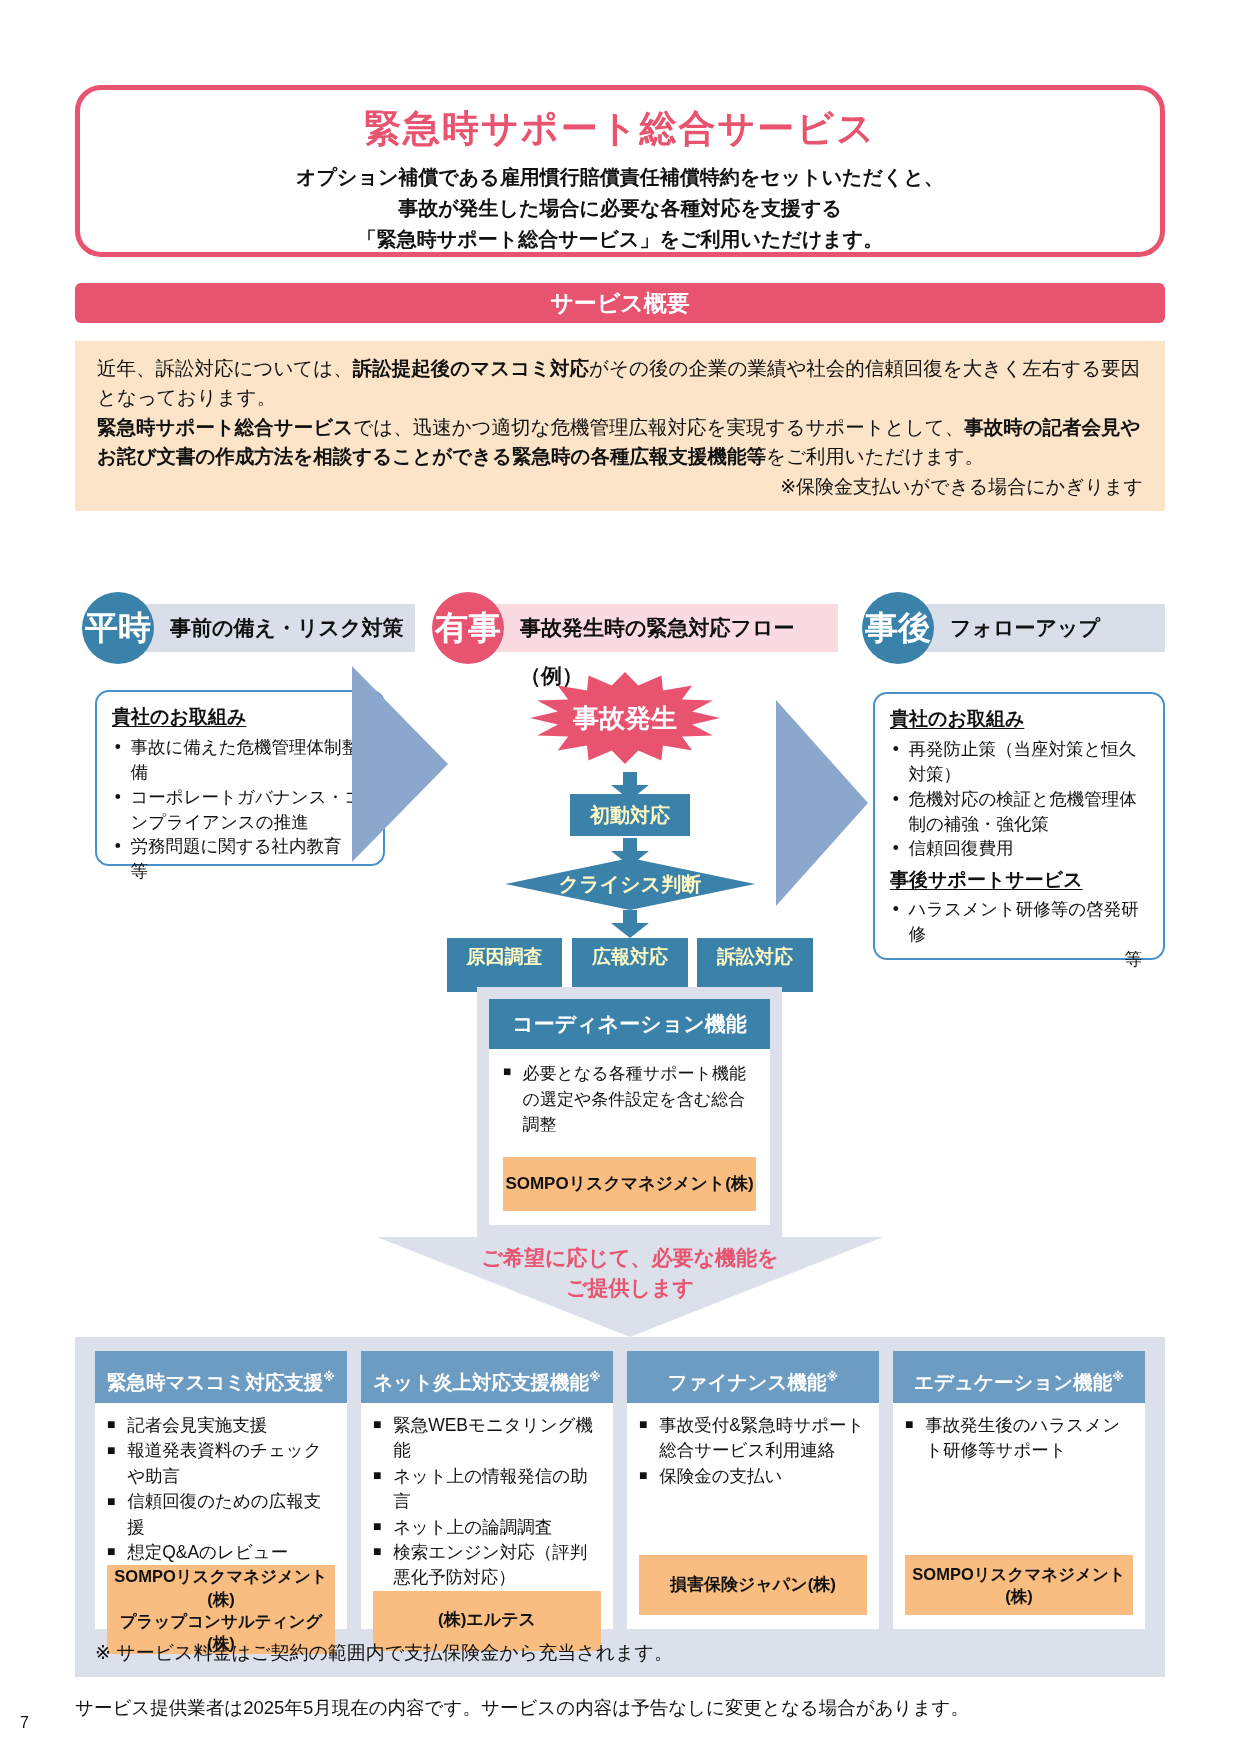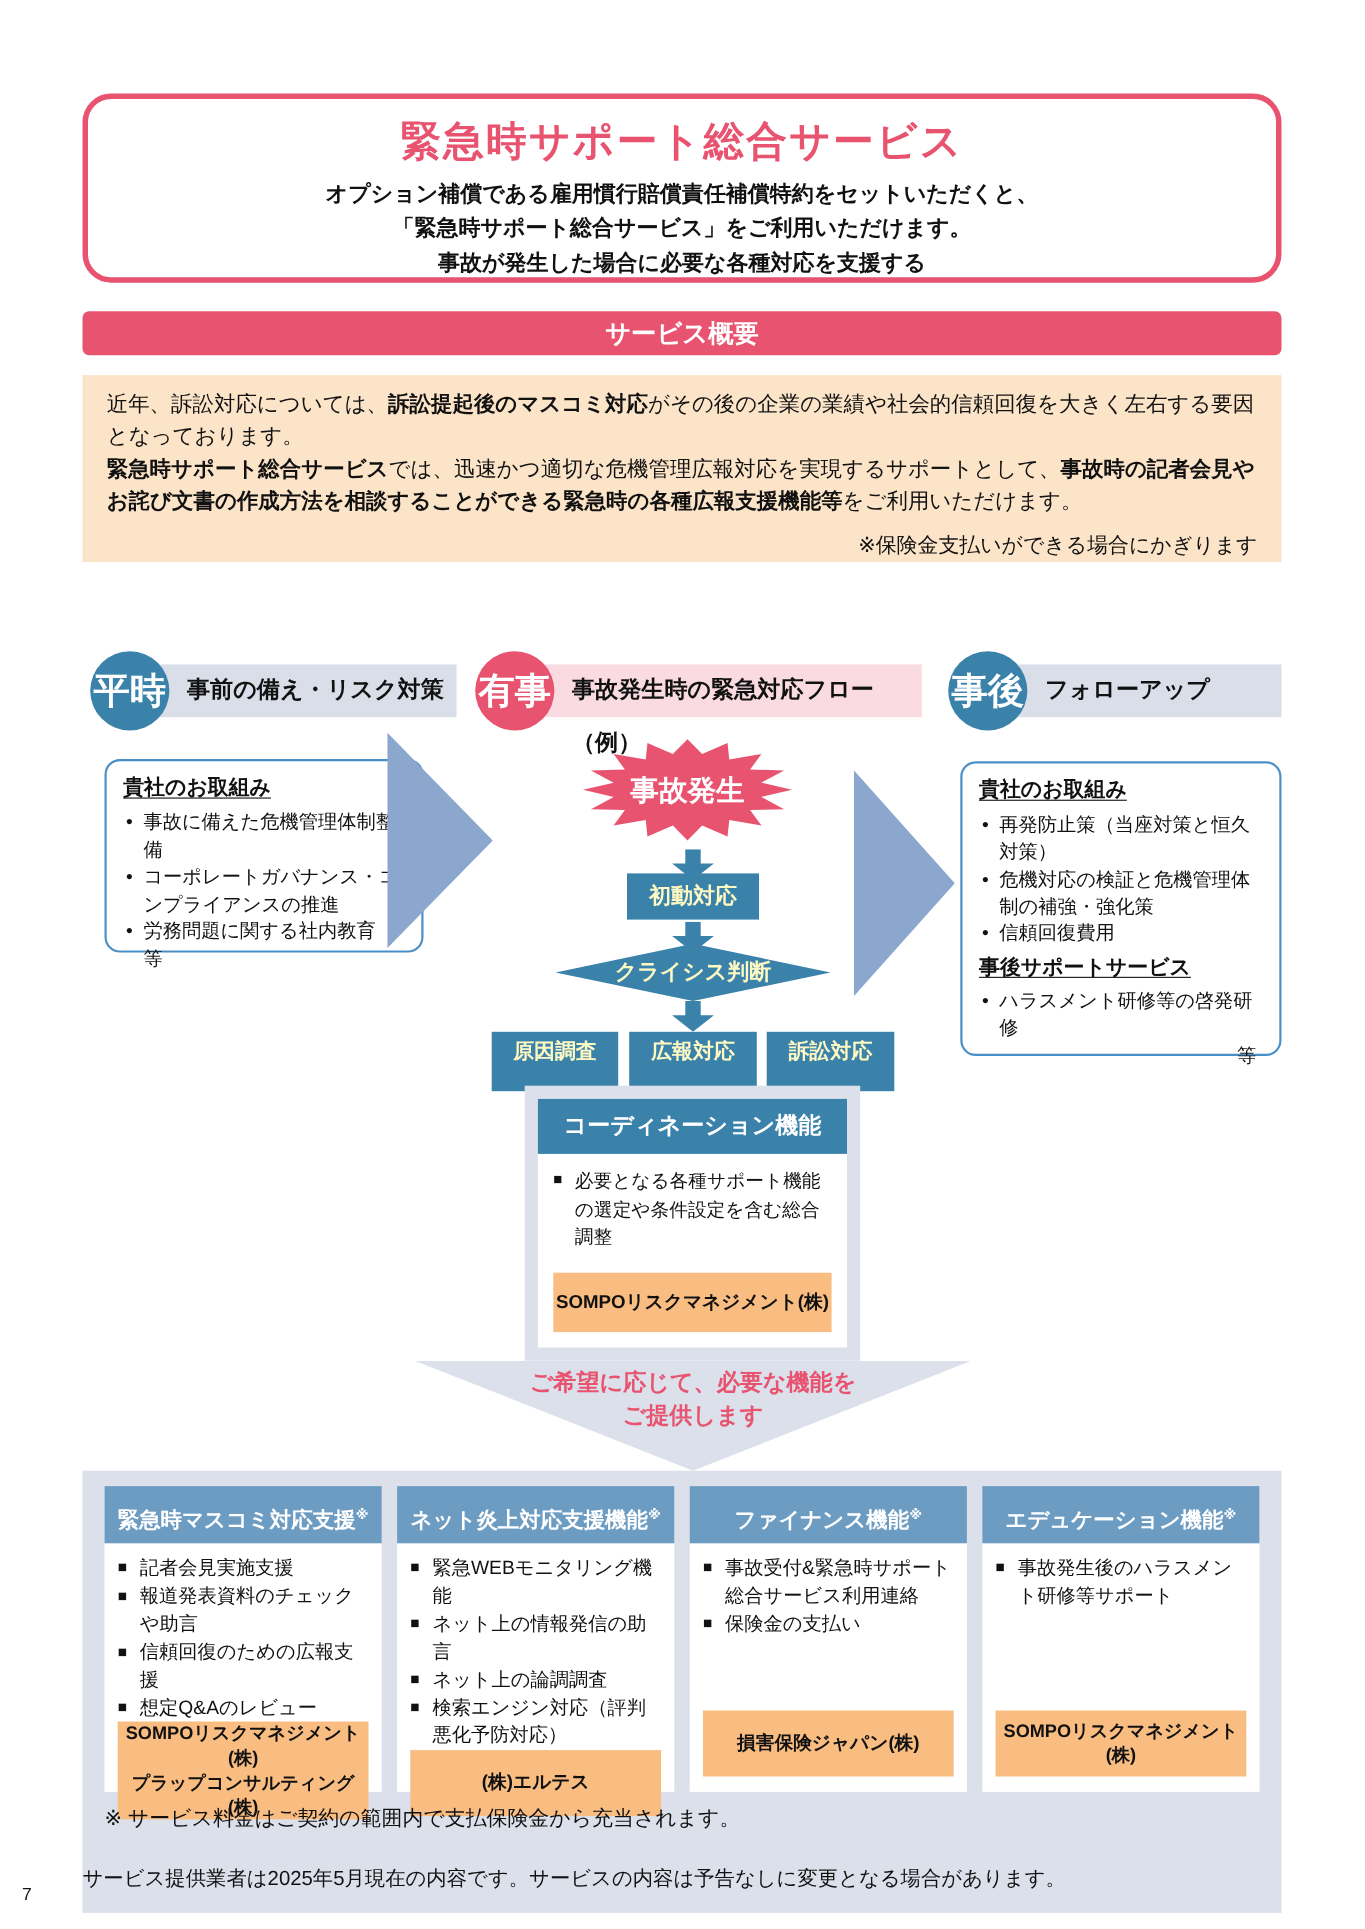--- a/index.html
+++ b/index.html
@@ -16,21 +16,21 @@
   .hero-title { margin-top:14px; font-size:37px; font-weight:bold; color:#e8536f; letter-spacing:2px; }
   .hero-lines { margin-top:8px; font-size:20px; font-weight:bold; line-height:1.55; color:#111; }
 
   
   .banner { left:75px; top:283px; width:1090px; height:40px; background:#e8536f; border-radius:6px; color:#fff; font-size:23px; font-weight:bold; text-align:center; line-height:40px; }
 
   
   .overview { left:75px; top:341px; width:1090px; height:170px; background:#fce4c8; padding:13px 22px 0; font-size:19.5px; line-height:1.5; }
   .overview p { margin:0; }
   .b { font-weight:bold; }
-  .overview .note { text-align:right; font-size:19px; margin-top:12px; }
+  .overview .note { text-align:right; font-size:19px; margin-top:2px; }
 
   
   .phase-bar { height:48px; line-height:48px; font-weight:bold; font-size:21px; padding-left:52px; color:#111; }
   .bar-heiji { left:118px; top:604px; width:297px; background:#d9dee9; }
   .bar-yuji  { left:468px; top:604px; width:370px; background:#fadbe2; }
   .bar-jigo  { left:898px; top:604px; width:267px; background:#d9dee9; }
   .phase-circle { top:592px; width:72px; height:72px; border-radius:50%; color:#fff; font-size:33px; font-weight:bold; display:flex; align-items:center; justify-content:center; }
   .circ-heiji { left:82px;  background:#3b82ab; }
   .circ-yuji  { left:432px; background:#e8536f; }
   .circ-jigo  { left:862px; background:#3b82ab; }
@@ -71,21 +71,21 @@
   ul.sqlist { list-style:none; margin:0; padding:0; }
   ul.sqlist li { position:relative; padding-left:1.15em; }
   ul.sqlist li::before { content:"■"; position:absolute; left:0; top:0.1em; font-size:0.8em; }
   .coord-provider { margin:0 14px 14px; background:#f9bd81; height:54px; line-height:54px; text-align:center; font-weight:bold; font-size:17px; flex:none; }
 
   
   .big-arrow { left:377px; top:1237px; width:506px; height:100px; background:#dce0eb; clip-path:polygon(0 0,100% 0,50% 100%); }
   .big-arrow-text { left:377px; top:1243px; width:506px; text-align:center; color:#e8536f; font-weight:bold; font-size:21px; line-height:1.45; }
 
   
-  .functions { left:75px; top:1337px; width:1090px; height:402px; background:#dce0eb; padding:14px 20px 0; }
+  .functions { left:75px; top:1337px; width:1090px; height:340px; background:#dce0eb; padding:14px 20px 0; }
   .cols { display:flex; gap:14px; height:278px; }
   .fcol { background:#fff; width:252px; display:flex; flex-direction:column; }
   .fcol-head { background:#6d9cc2; color:#fff; height:52px; line-height:52px; text-align:center; font-size:19.5px; font-weight:bold; flex:none; }
   .fcol-head sup { font-size:12px; }
   .fcol-body { padding:10px 12px 0; font-size:17.5px; line-height:1.45; flex:1; }
   .fcol-provider { margin:0 12px 14px; background:#f9bd81; min-height:60px; display:flex; flex-direction:column; align-items:center; justify-content:center; font-weight:bold; font-size:17px; text-align:center; line-height:1.35; flex:none; }
   .fcol-provider.small { font-size:16.5px; }
   .func-footnote { margin-top:11px; font-size:19px; color:#111; }
 
   
@@ -94,22 +94,22 @@
 </style>
 </head>
 <body>
 
 <div class="page">
 
   <div class="abs hero">
     <div class="hero-title">緊急時サポート総合サービス</div>
     <div class="hero-lines">
       <div>オプション補償である雇用慣行賠償責任補償特約をセットいただくと、</div>
+      <div>事故が発生した場合に必要な各種対応を支援する</div>
       <div>「緊急時サポート総合サービス」をご利用いただけます。</div>
-      <div>事故が発生した場合に必要な各種対応を支援する</div>
     </div>
   </div>
 
   <div class="abs banner">サービス概要</div>
 
   <div class="abs overview">
     <p><span>近年、訴訟対応については、</span><span class="b">訴訟提起後のマスコミ対応</span><span>がその後の企業の業績や社会的信頼回復を大きく左右する要因となっております。</span></p>
     <p><span class="b">緊急時サポート総合サービス</span><span>では、迅速かつ適切な危機管理広報対応を実現するサポートとして、</span><span class="b">事故時の記者会見やお詫び文書の作成方法を相談することができる緊急時の各種広報支援機能等</span><span>をご利用いただけます。</span></p>
     <div class="note">※保険金支払いができる場合にかぎります</div>
   </div>

